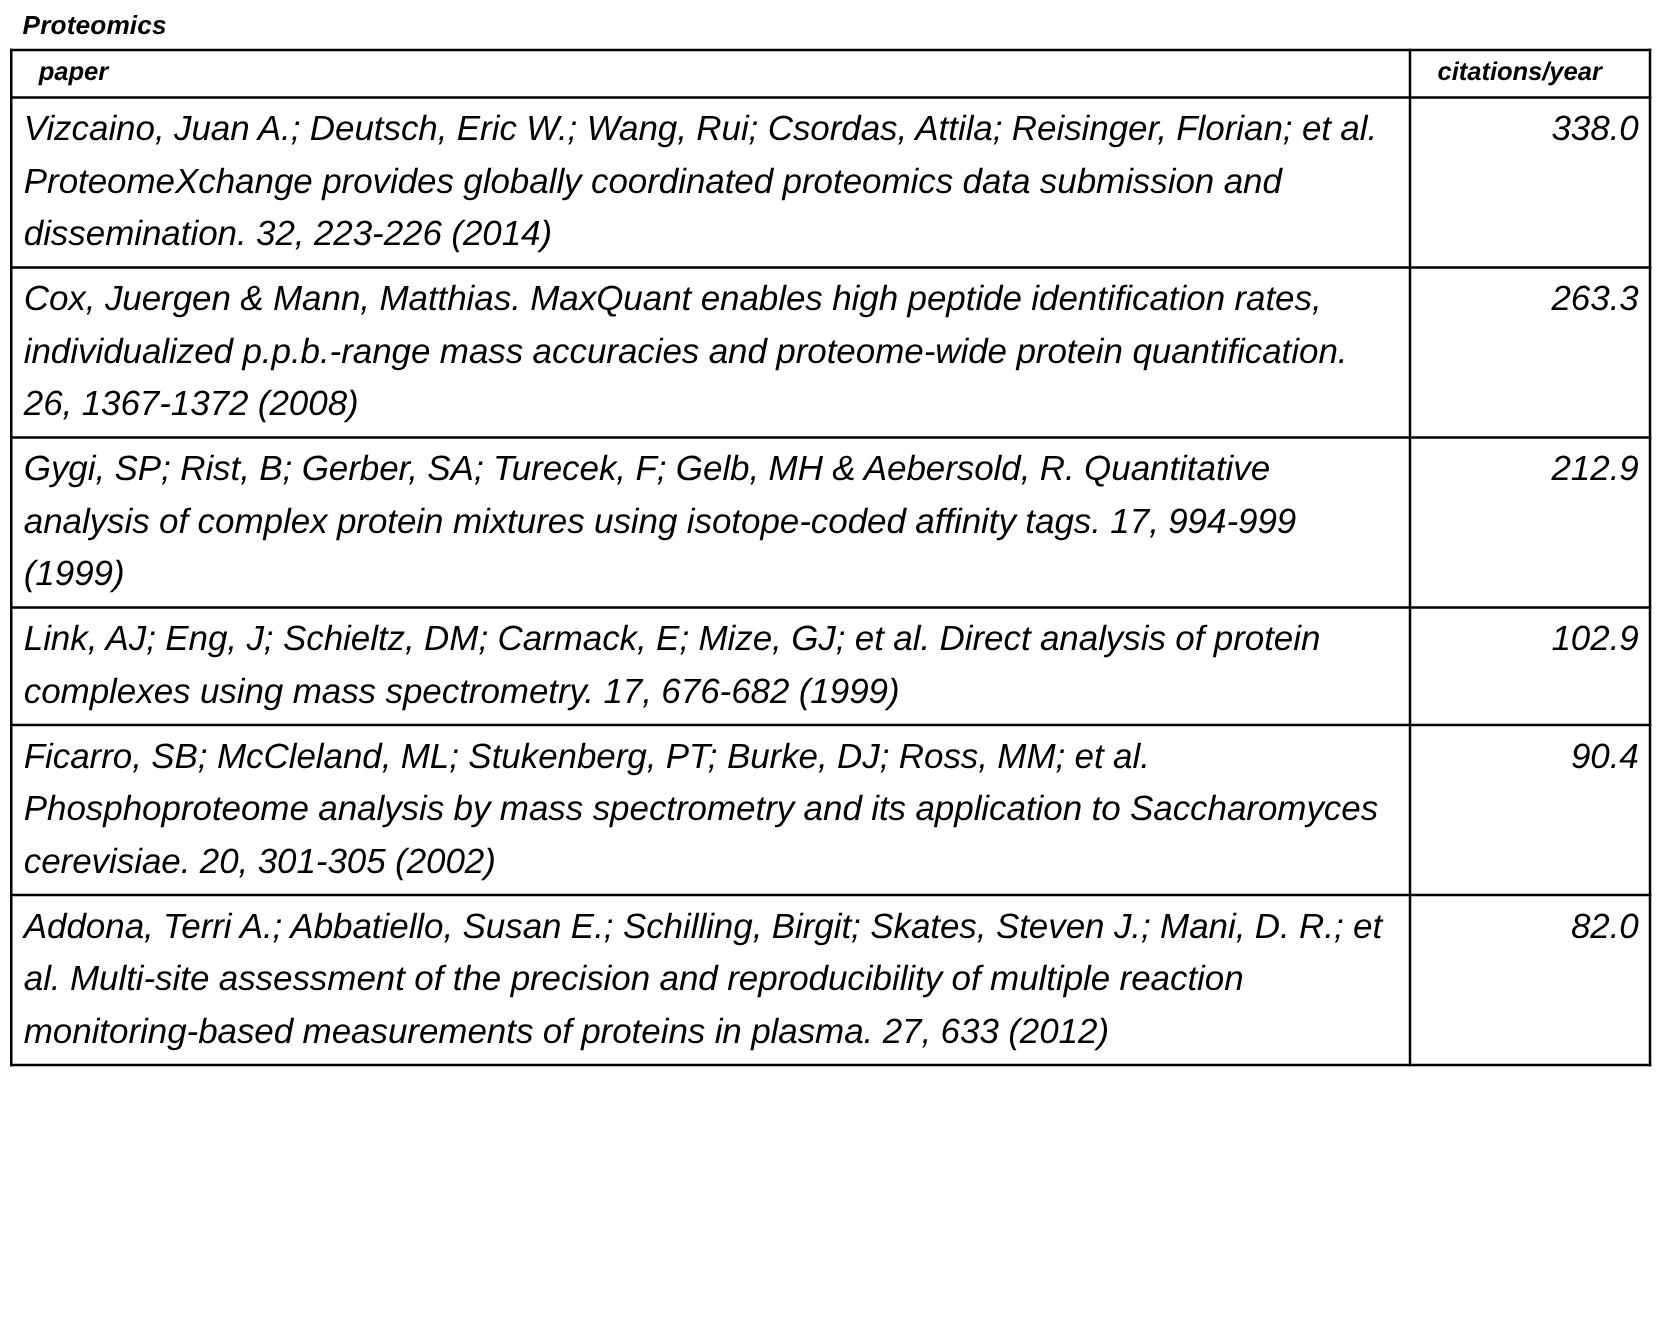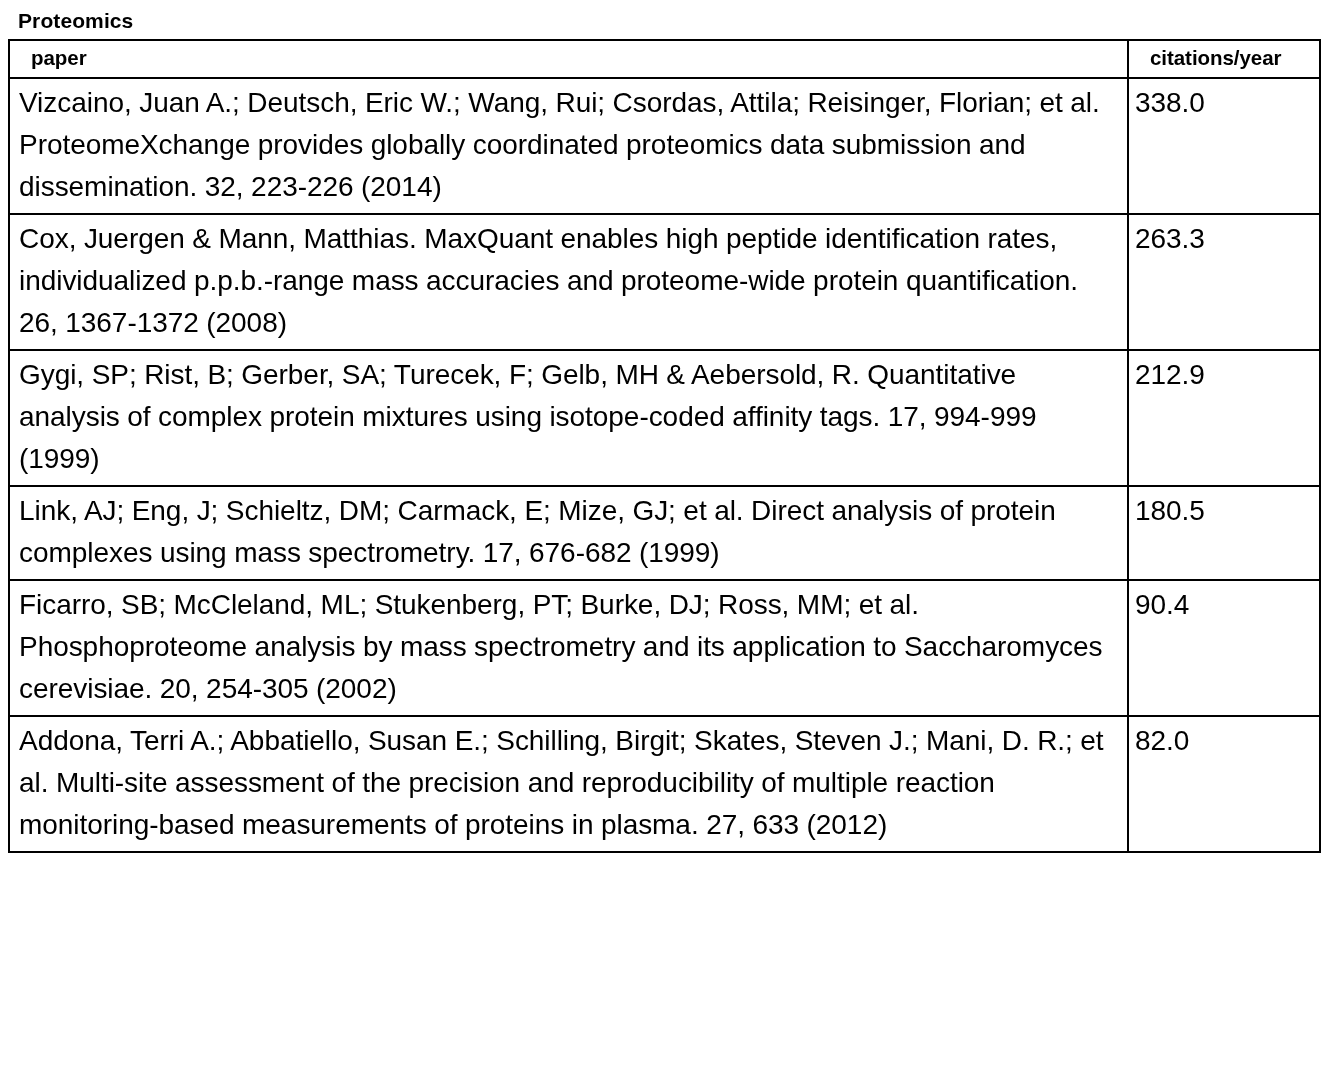--- a/index.html
+++ b/index.html
@@ -13,20 +13,21 @@
     font-family: "Liberation Sans", sans-serif;
     color: #000000;
     -webkit-font-smoothing: antialiased;
   }
   .page {
     position: relative;
     width: 1338px;
     height: 1067px;
     box-sizing: border-box;
     padding: 0 18px 0 8px;
+    font-style: italic;
   }
   .doc-title {
     font-size: 21px;
     font-weight: bold;
     line-height: 1;
     padding: 10px 0 8px 10px;
     letter-spacing: 0.1px;
   }
   table.citation-table {
     border-collapse: collapse;
@@ -51,21 +52,22 @@
   table.citation-table thead th {
     font-weight: bold;
     font-size: 20.5px;
     padding-top: 4px;
     padding-bottom: 6px;
     line-height: 1.28;
     padding-left: 21px;
   }
   table.citation-table td.cites-cell {
     font-weight: normal;
-    padding-left: 6px;
+    padding-left: 20px;
+    text-align: right;
   }
   table.citation-table tbody td.paper-cell {
     padding-right: 6px;
   }
 </style>
 </head>
 <body>
 
 <div class="page">
 
@@ -90,24 +92,24 @@
         <tr>
           <td class="paper-cell">Cox, Juergen &amp; Mann, Matthias. MaxQuant enables high peptide identification rates, individualized p.p.b.-range mass accuracies and proteome-wide protein quantification. 26, 1367-1372 (2008)</td>
           <td class="cites-cell">263.3</td>
         </tr>
         <tr>
           <td class="paper-cell">Gygi, SP; Rist, B; Gerber, SA; Turecek, F; Gelb, MH &amp; Aebersold, R. Quantitative analysis of complex protein mixtures using isotope-coded affinity tags. 17, 994-999 (1999)</td>
           <td class="cites-cell">212.9</td>
         </tr>
         <tr>
           <td class="paper-cell">Link, AJ; Eng, J; Schieltz, DM; Carmack, E; Mize, GJ; et al. Direct analysis of protein complexes using mass spectrometry. 17, 676-682 (1999)</td>
-          <td class="cites-cell">180.5</td>
+          <td class="cites-cell">102.9</td>
         </tr>
         <tr>
-          <td class="paper-cell">Ficarro, SB; McCleland, ML; Stukenberg, PT; Burke, DJ; Ross, MM; et al. Phosphoproteome analysis by mass spectrometry and its application to Saccharomyces cerevisiae. 20, 254-305 (2002)</td>
+          <td class="paper-cell">Ficarro, SB; McCleland, ML; Stukenberg, PT; Burke, DJ; Ross, MM; et al. Phosphoproteome analysis by mass spectrometry and its application to Saccharomyces cerevisiae. 20, 301-305 (2002)</td>
           <td class="cites-cell">90.4</td>
         </tr>
         <tr>
           <td class="paper-cell">Addona, Terri A.; Abbatiello, Susan E.; Schilling, Birgit; Skates, Steven J.; Mani, D. R.; et al. Multi-site assessment of the precision and reproducibility of multiple reaction monitoring-based measurements of proteins in plasma. 27, 633 (2012)</td>
           <td class="cites-cell">82.0</td>
         </tr>
       </tbody>
   </table>
 
 </div>

